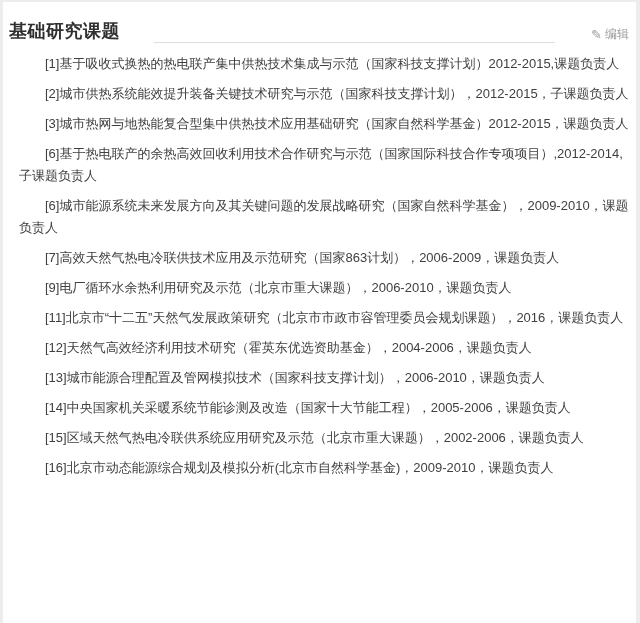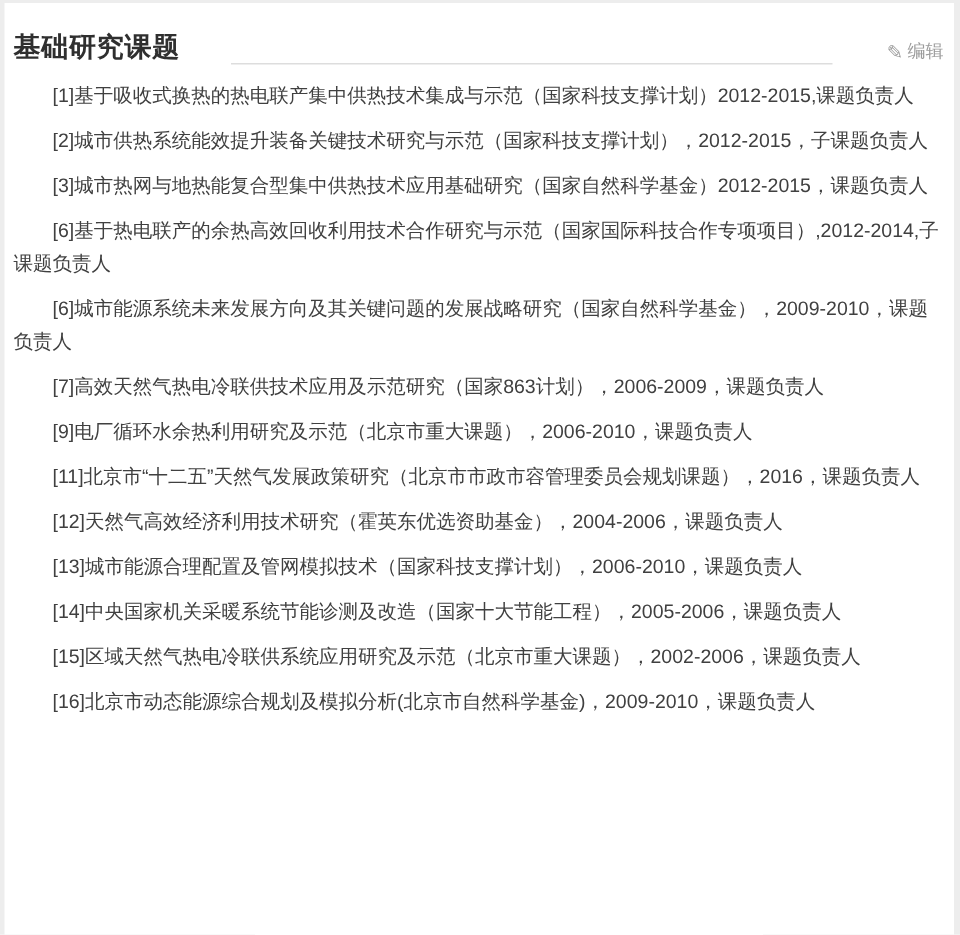--- a/index.html
+++ b/index.html
@@ -53,21 +53,21 @@
   }
   .pencil {
     font-size: 13px;
     line-height: 1;
     color: #9b9b9b;
   }
   .research-list {
     margin-top: 10px;
   }
   .research-list p {
-    margin: 0 0 8px 0;
+    margin: 0 0 8px 10px;
     padding: 0;
     font-size: 13px;
     line-height: 22px;
     color: #404040;
     text-indent: 2em;
     word-break: break-all;
   }
 </style>
 </head>
 <body>

